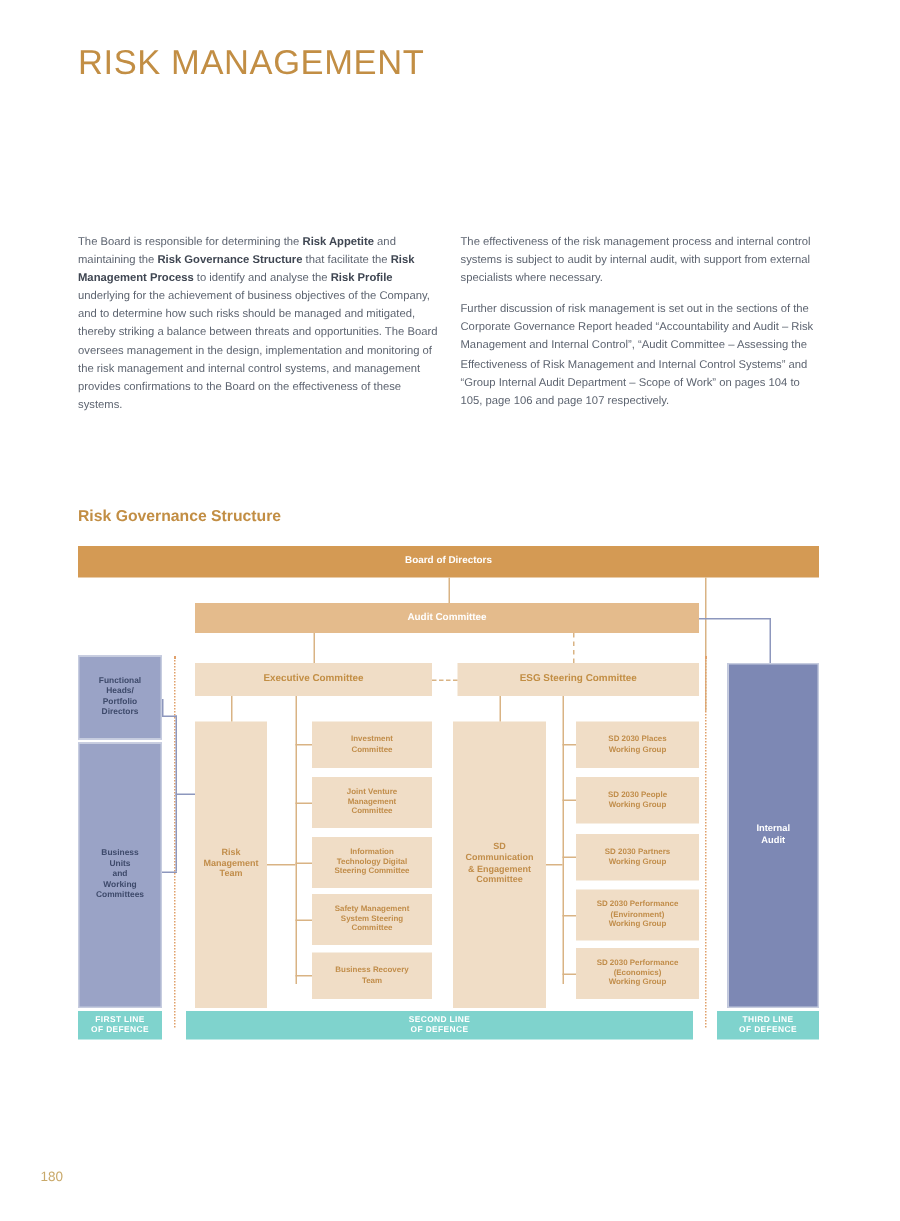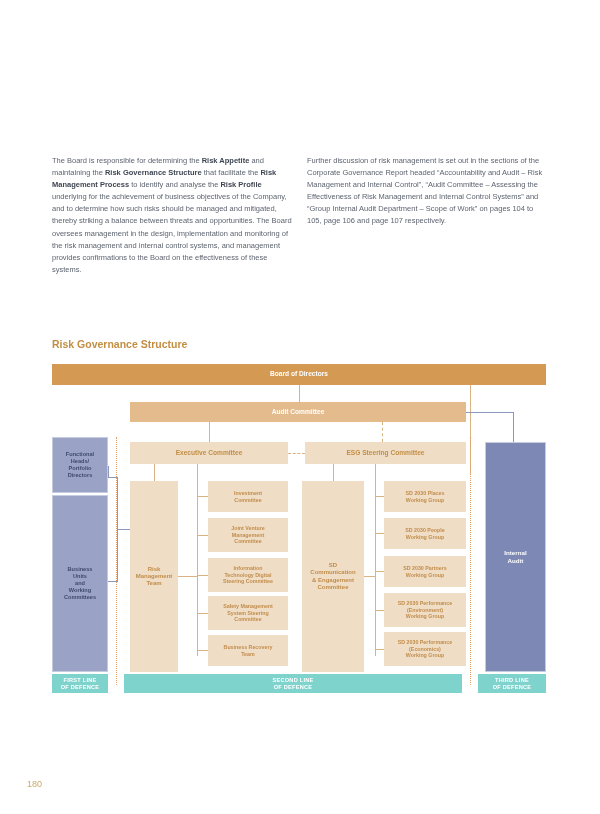--- a/index.html
+++ b/index.html
@@ -93,25 +93,27 @@
   .page-number {
     position: absolute; left: 27px; top: 779px;
     font-size: 9px; color: #c9a96a; font-weight: 400;
   }
 </style>
 </head>
 <body>
 
 <div class="page">
 
+  <h1 class="page-title">RISK MANAGEMENT</h1>
 
   <div class="col col-left">
     <p>The Board is responsible for determining the <b>Risk Appetite</b> and maintaining the <b>Risk Governance Structure</b> that facilitate the <b>Risk Management Process</b> to identify and analyse the <b>Risk Profile</b> underlying for the achievement of business objectives of the Company, and to determine how such risks should be managed and mitigated, thereby striking a balance between threats and opportunities. The Board oversees management in the design, implementation and monitoring of the risk management and internal control systems, and management provides confirmations to the Board on the effectiveness of these systems.</p>
   </div>
   <div class="col col-right">
+    <p>The effectiveness of the risk management process and internal control systems is subject to audit by internal audit, with support from external specialists where necessary.</p>
     <p>Further discussion of risk management is set out in the sections of the Corporate Governance Report headed “Accountability and Audit – Risk Management and Internal Control”, “Audit Committee – Assessing the Effectiveness of Risk Management and Internal Control Systems” and “Group Internal Audit Department – Scope of Work” on pages 104 to 105, page 106 and page 107 respectively.</p>
   </div>
 
   <div class="diagram-title">Risk Governance Structure</div>
 
   <div class="diagram">
 
     <div class="box bx-board" style="left:52px; top:364px; width:494px; height:21px;">Board of Directors</div>
 
     <div class="ln ln-v" style="left:299px; top:385px; height:17px;"></div>

